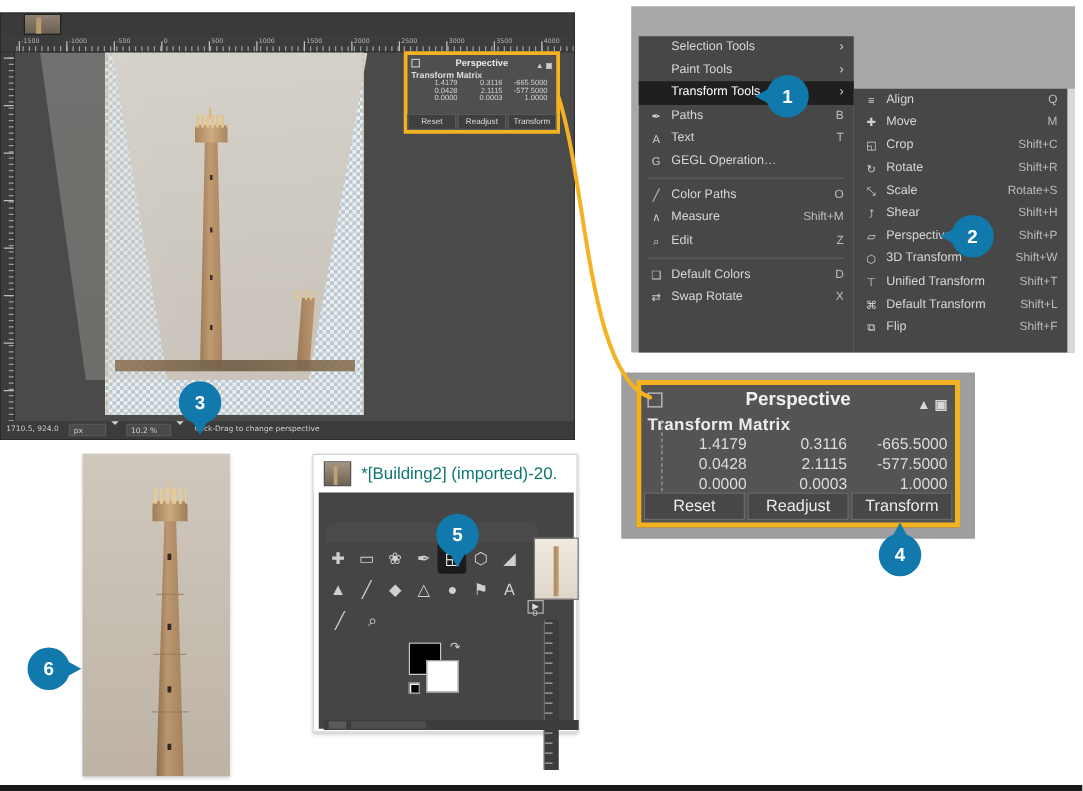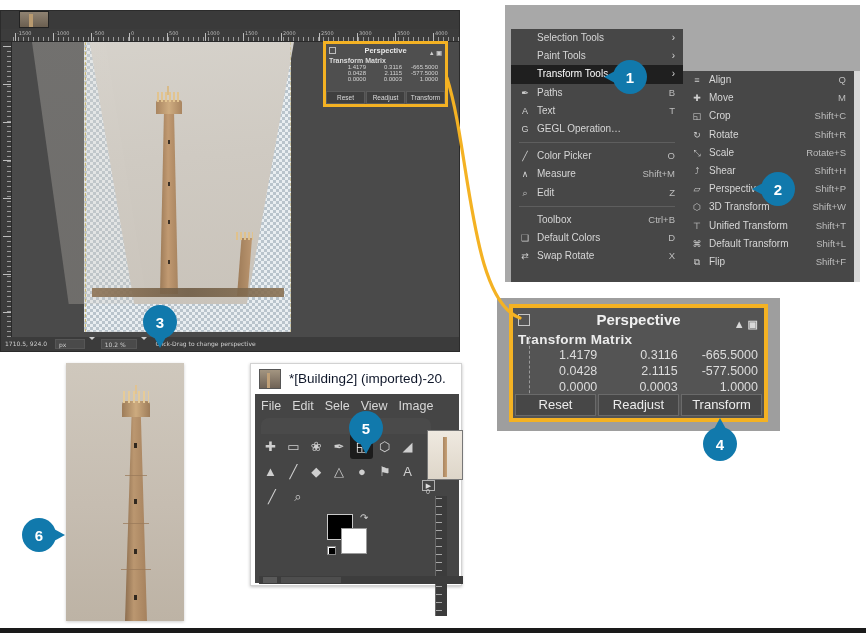--- a/index.html
+++ b/index.html
@@ -135,21 +135,21 @@
   .plg-row div{ width:82px; text-align:right; padding-right:6px; }
   .plg-dash{ position:absolute; left:16px; top:28px; height:72px; border-left:1px dashed #9b9b9b;}
   .plg-bar{ position:absolute; left:0; bottom:0; width:100%; height:26px; display:flex; gap:2px;
     padding:2px;}
   .plg-bar div{ flex:1; background:#474747; border:1px solid #6a6a6a; color:#ececec;
     font-size:13px; text-align:center; line-height:20px; }
 
   
   .gimpwin{ position:absolute; left:250px; top:363px; width:212px; height:223px;
     background:#ffffff; border:1px solid #d2d2d2; box-shadow:0 1px 3px rgba(0,0,0,.25);}
-  .gw-title{ position:relative; height:30px; background:#fff; color:#0f172a;
+  .gw-title{ position:relative; height:30px; background:#fff; color:#0f766e;
     font-size:13.5px; line-height:30px; padding-left:38px; white-space:nowrap; overflow:hidden;}
   .gw-thumb{ position:absolute; left:8px; top:5px; width:22px; height:20px;
     background:linear-gradient(180deg,#a39581,#6f6255); border:1px solid #555;}
   .gw-thumb:after{content:"";position:absolute;left:7px;top:3px;width:3px;height:15px;background:#c0a077;}
   .gw-body{ position:absolute; left:4px; top:30px; width:204px; height:189px; background:#454545;}
   .gw-menu{ color:#d8d8d8; font-size:12.5px; padding:5px 0 0 6px; white-space:nowrap;}
   .gw-menu span{ margin-right:11px; }
   .gw-ghost{ position:absolute; left:6px; top:24px; width:170px; height:16px;
     background:#4f4f4f; border-radius:8px 8px 0 0; opacity:.6;}
   .toolgrid{ position:absolute; left:4px; top:40px; width:160px; }
@@ -475,25 +475,24 @@
 
   <div class="menupanel">
     <div class="menu1" id="menu1">
         <div class="mrow"><span>Selection Tools</span><span class="arw">›</span></div>
         <div class="mrow"><span>Paint Tools</span><span class="arw">›</span></div>
         <div class="mrow hl"><span>Transform Tools</span><span class="arw">›</span></div>
         <div class="mrow"><span class="ic">✒</span><span>Paths</span><span class="acc">B</span></div>
         <div class="mrow"><span class="ic">A</span><span>Text</span><span class="acc">T</span></div>
         <div class="mrow"><span class="ic">G</span><span>GEGL Operation…</span></div>
         <div class="msep"></div>
-        <div class="mrow"><span class="ic">╱</span><span>Color Picker</span><span class="acc">O</span></div>
+        <div class="mrow"><span class="ic">╱</span><span>Color Paths</span><span class="acc">O</span></div>
         <div class="mrow"><span class="ic">∧</span><span>Measure</span><span class="acc">Shift+M</span></div>
         <div class="mrow"><span class="ic">⌕</span><span>Edit</span><span class="acc">Z</span></div>
         <div class="msep"></div>
-        <div class="mrow"><span>Toolbox</span><span class="acc">Ctrl+B</span></div>
         <div class="mrow"><span class="ic">❑</span><span>Default Colors</span><span class="acc">D</span></div>
         <div class="mrow"><span class="ic">⇄</span><span>Swap Rotate</span><span class="acc">X</span></div>
       </div>
     <div class="menu2" id="menu2">
         <div class="mrow"><span class="ic">≡</span><span>Align</span><span class="acc">Q</span></div>
         <div class="mrow"><span class="ic">✚</span><span>Move</span><span class="acc">M</span></div>
         <div class="mrow"><span class="ic">◱</span><span>Crop</span><span class="acc">Shift+C</span></div>
         <div class="mrow"><span class="ic">↻</span><span>Rotate</span><span class="acc">Shift+R</span></div>
         <div class="mrow"><span class="ic">⤡</span><span>Scale</span><span class="acc">Rotate+S</span></div>
         <div class="mrow"><span class="ic">⤴</span><span>Shear</span><span class="acc">Shift+H</span></div>
@@ -539,21 +538,20 @@
         </div>
     </div>
   </div>
 
   <div class="gimpwin">
     <div class="gw-title">
       <span class="gw-thumb"></span>
       <span>*[Building2] (imported)-20.</span>
     </div>
     <div class="gw-body">
-      <div class="gw-menu" id="gwMenu"><span>File</span><span>Edit</span><span>Sele</span><span>View</span><span>Image</span></div>
       <div class="gw-ghost"></div>
       <div class="toolgrid" id="toolGrid">
           <div class="trow">
             <div class="tcell">✚</div>
             <div class="tcell">▭</div>
             <div class="tcell">❀</div>
             <div class="tcell">✒</div>
             <div class="tcell sel">◱</div>
             <div class="tcell">⬡</div>
             <div class="tcell">◢</div>

